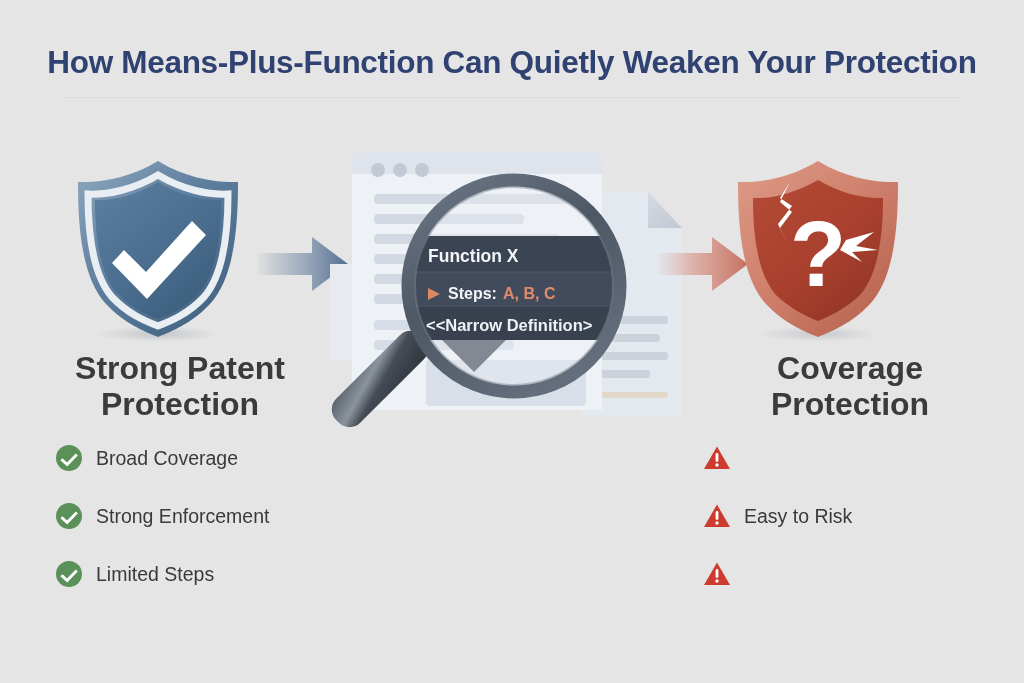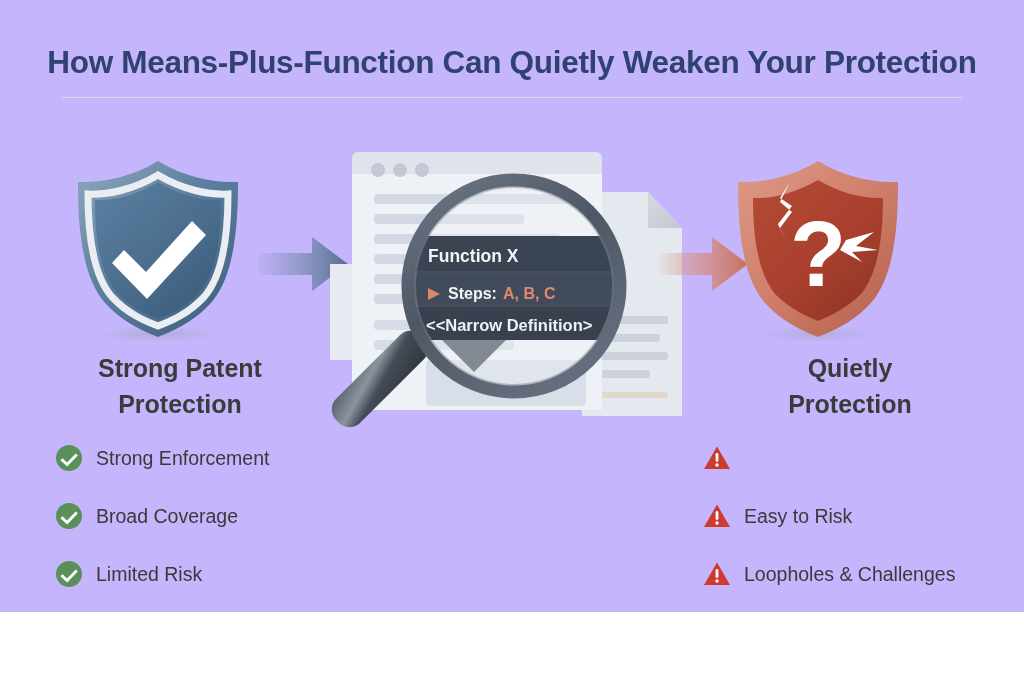--- a/index.html
+++ b/index.html
@@ -7,22 +7,22 @@
     margin: 0;
     padding: 0;
     background: #ffffff;
   }
   body {
     font-family: "Liberation Sans", sans-serif;
   }
   #canvas {
     position: relative;
     width: 1024px;
-    height: 612px;
-    background: #c4b5fd;
+    height: 683px;
+    background: #e5e5e5;
     overflow: hidden;
   }
 
   
   #title {
     position: absolute;
     left: 0;
     top: 44px;
     width: 1024px;
     text-align: center;
@@ -39,21 +39,21 @@
     top: 97px;
     width: 900px;
     height: 1px;
     background: #dcdde1;
   }
 
   
   .col-caption {
     position: absolute;
     text-align: center;
-    font-size: 25px;
+    font-size: 32px;
     font-weight: bold;
     color: #3b3b3b;
     line-height: 36px;
     font-family: "Liberation Sans", sans-serif;
   }
   #caption-left  { left: 20px;  top: 350px; width: 320px; }
   #caption-right { left: 690px; top: 350px; width: 320px; }
 
   
   .bullets {
@@ -294,54 +294,54 @@
       <path d="M90 22 C66 36 42 41 25 40 C25 75 29 114 47 136 C62 151 78 158 90 163
                C102 158 118 151 133 136 C151 114 155 75 155 40 C138 41 114 36 90 22 Z" fill="url(#redShieldInner)"></path>
 
       <path d="M62 24 L52 40 L64 48 L50 66 L60 88 L52 70 L64 54 L52 44 L60 28 Z" fill="#ffffff"></path>
       <path d="M118 82 L146 74 L128 88 L150 92 L124 94 L134 104 L112 92 Z" fill="#ffffff"></path>
       <text x="90" y="128" text-anchor="middle" font-family="Liberation Sans, sans-serif" font-size="92" font-weight="bold" fill="#ffffff">?</text>
     </svg>
   </div>
 
   <div class="col-caption" id="caption-right">
-    <div>Quietly</div>
+    <div>Coverage</div>
     <div>Protection</div>
   </div>
 
   <div class="bullets" id="bullets-left">
 
     <div class="bullet">
       <span class="bullet-icon">
         <svg width="28" height="28" viewBox="0 0 28 28" xmlns="http://www.w3.org/2000/svg">
           <circle cx="14" cy="14" r="13" fill="#5a9158"></circle>
           <path d="M7.5 14.2 L12 18.6 L20.8 9.4 L22.8 11.6 L12.2 22.4 L5.4 16.2 Z" fill="#ffffff"></path>
         </svg>
       </span>
-      <span class="bullet-label">Strong Enforcement</span>
+      <span class="bullet-label">Broad Coverage</span>
     </div>
 
     <div class="bullet">
       <span class="bullet-icon">
         <svg width="28" height="28" viewBox="0 0 28 28" xmlns="http://www.w3.org/2000/svg">
           <circle cx="14" cy="14" r="13" fill="#5a9158"></circle>
           <path d="M7.5 14.2 L12 18.6 L20.8 9.4 L22.8 11.6 L12.2 22.4 L5.4 16.2 Z" fill="#ffffff"></path>
         </svg>
       </span>
-      <span class="bullet-label">Broad Coverage</span>
+      <span class="bullet-label">Strong Enforcement</span>
     </div>
 
     <div class="bullet">
       <span class="bullet-icon">
         <svg width="28" height="28" viewBox="0 0 28 28" xmlns="http://www.w3.org/2000/svg">
           <circle cx="14" cy="14" r="13" fill="#5a9158"></circle>
           <path d="M7.5 14.2 L12 18.6 L20.8 9.4 L22.8 11.6 L12.2 22.4 L5.4 16.2 Z" fill="#ffffff"></path>
         </svg>
       </span>
-      <span class="bullet-label">Limited Risk</span>
+      <span class="bullet-label">Limited Steps</span>
     </div>
 
   </div>
 
   <div class="bullets" id="bullets-right">
 
     <div class="bullet">
       <span class="bullet-icon">
         <svg width="28" height="28" viewBox="0 0 28 28" xmlns="http://www.w3.org/2000/svg">
           <path d="M14 2.5 L27 25 L1 25 Z" fill="#cc3b2e" rx="2"></path>
@@ -363,18 +363,17 @@
     </div>
 
     <div class="bullet">
       <span class="bullet-icon">
         <svg width="28" height="28" viewBox="0 0 28 28" xmlns="http://www.w3.org/2000/svg">
           <path d="M14 2.5 L27 25 L1 25 Z" fill="#cc3b2e"></path>
           <rect x="12.6" y="9" width="2.8" height="9" rx="1.4" fill="#ffffff"></rect>
           <circle cx="14" cy="21" r="1.7" fill="#ffffff"></circle>
         </svg>
       </span>
-      <span class="bullet-label">Loopholes &amp; Challenges</span>
     </div>
 
   </div>
 
 </div>
 
 </body></html>

